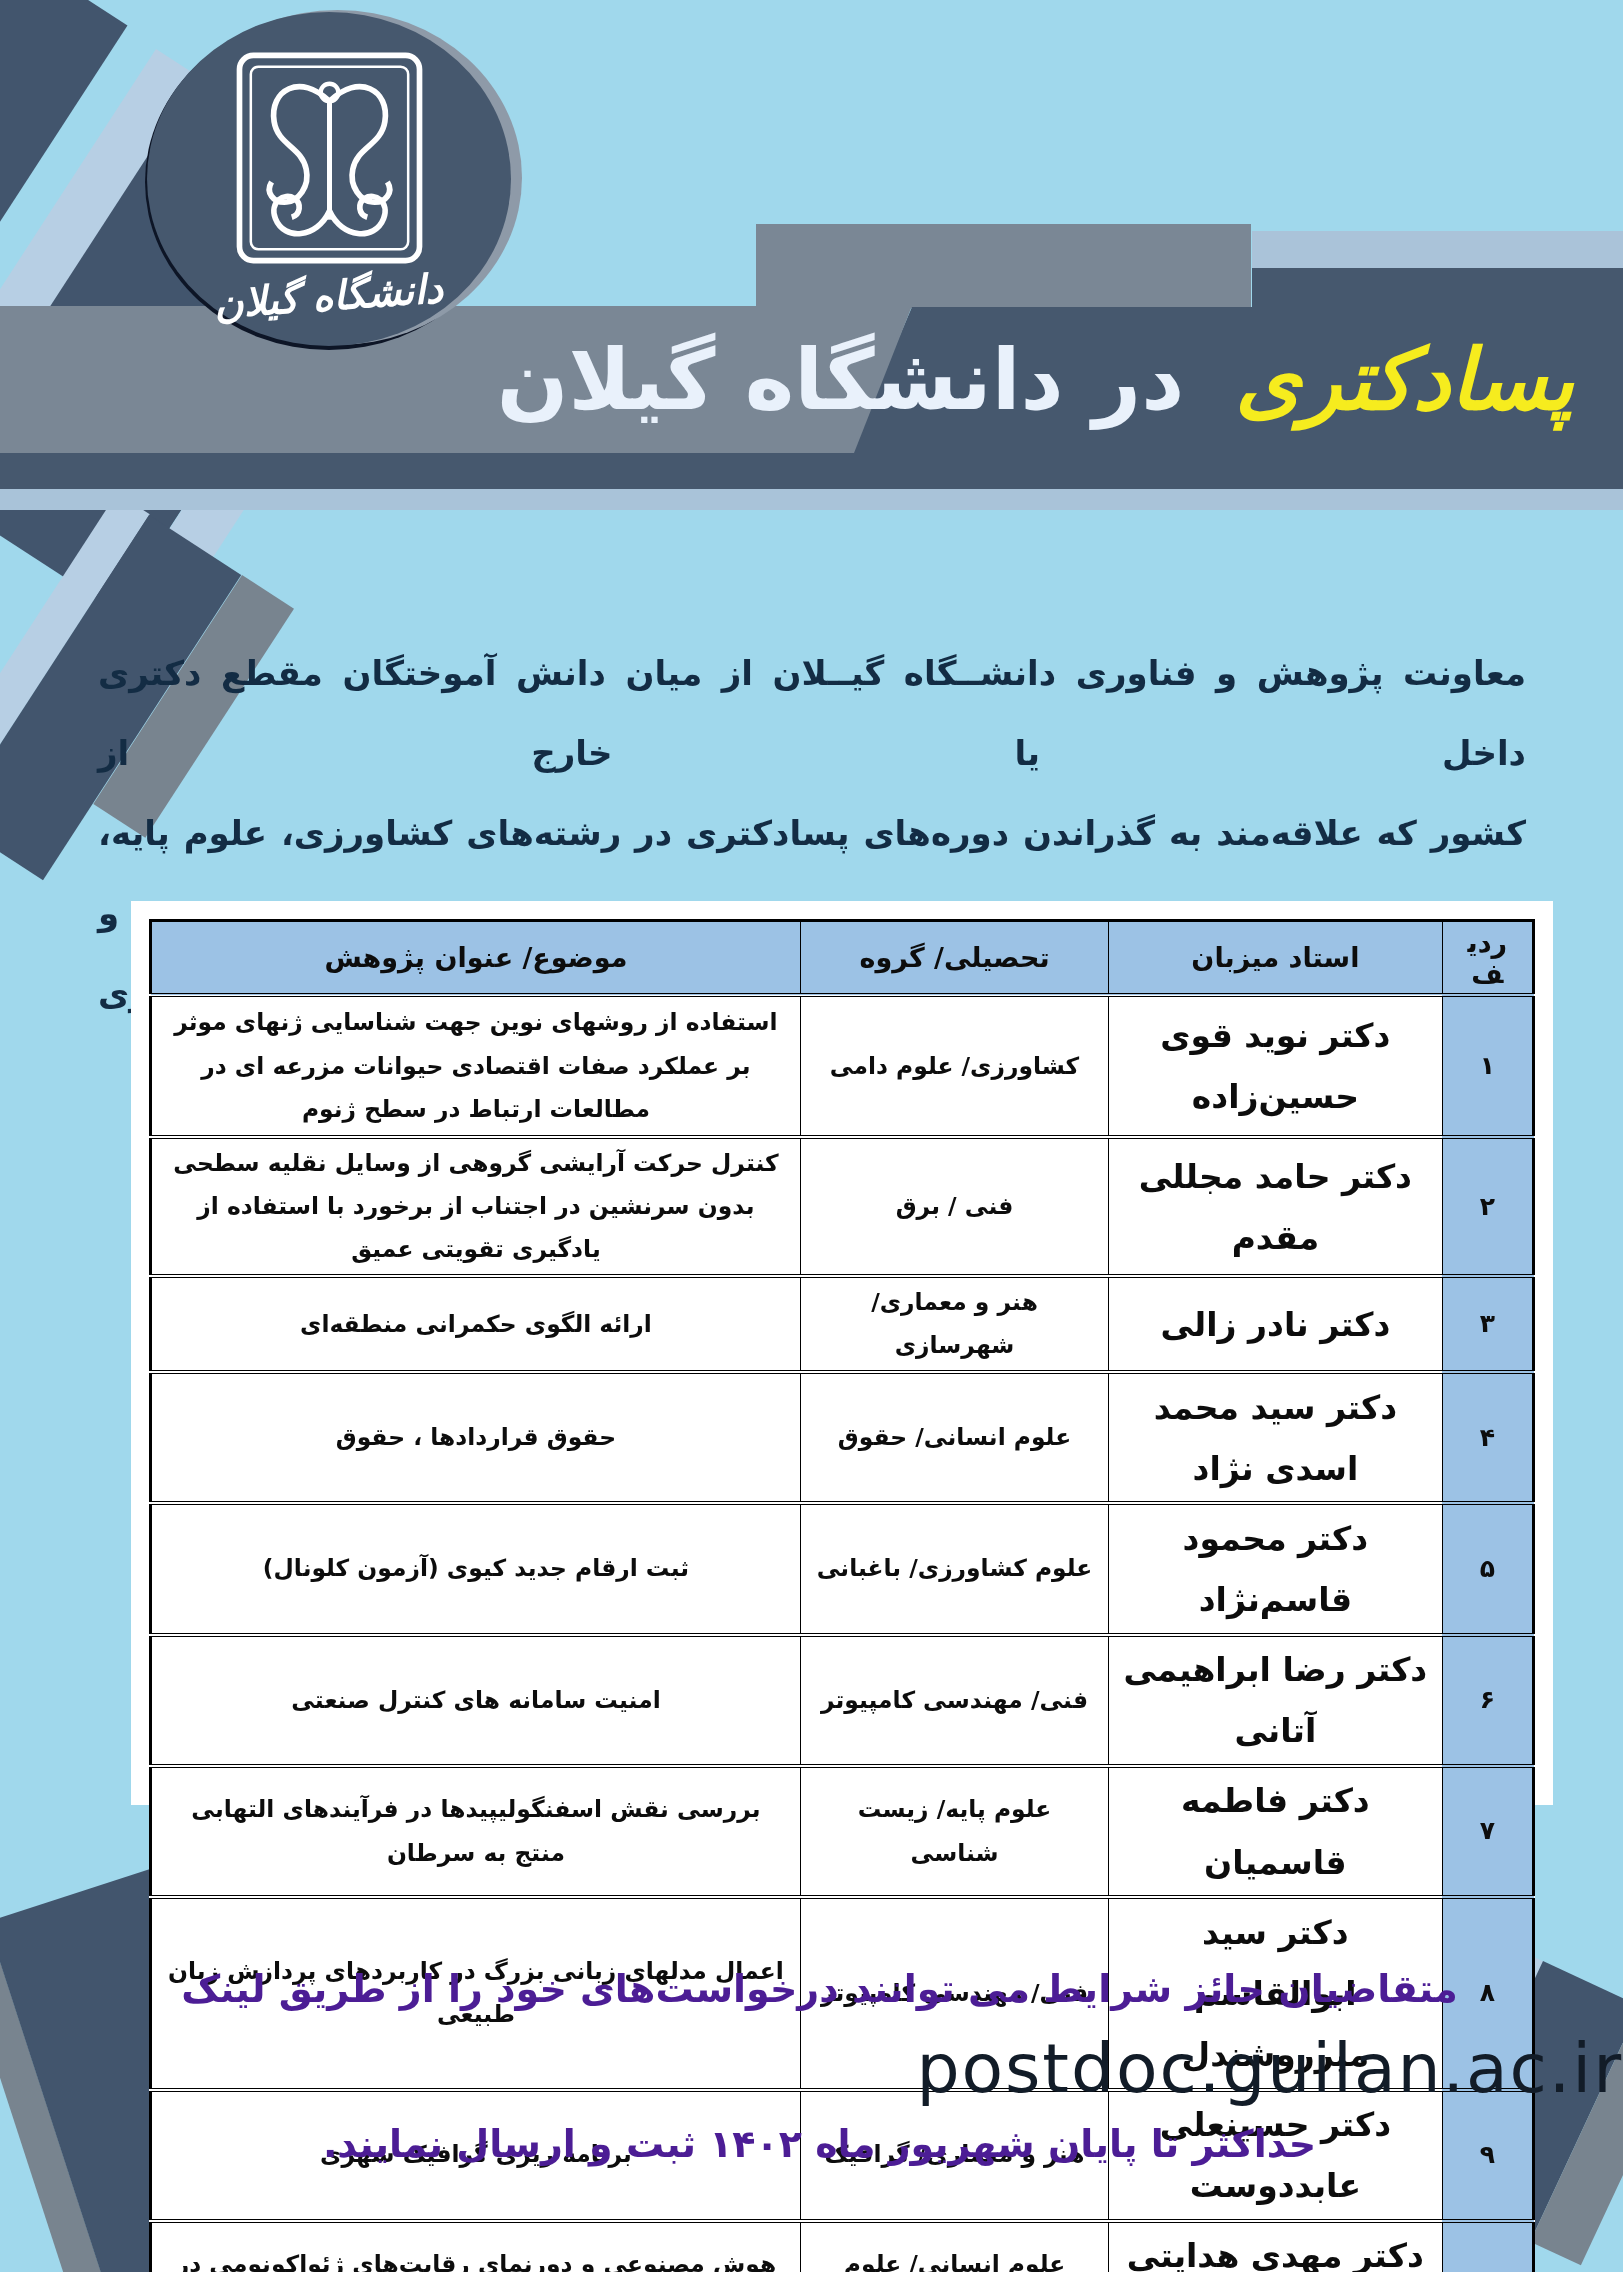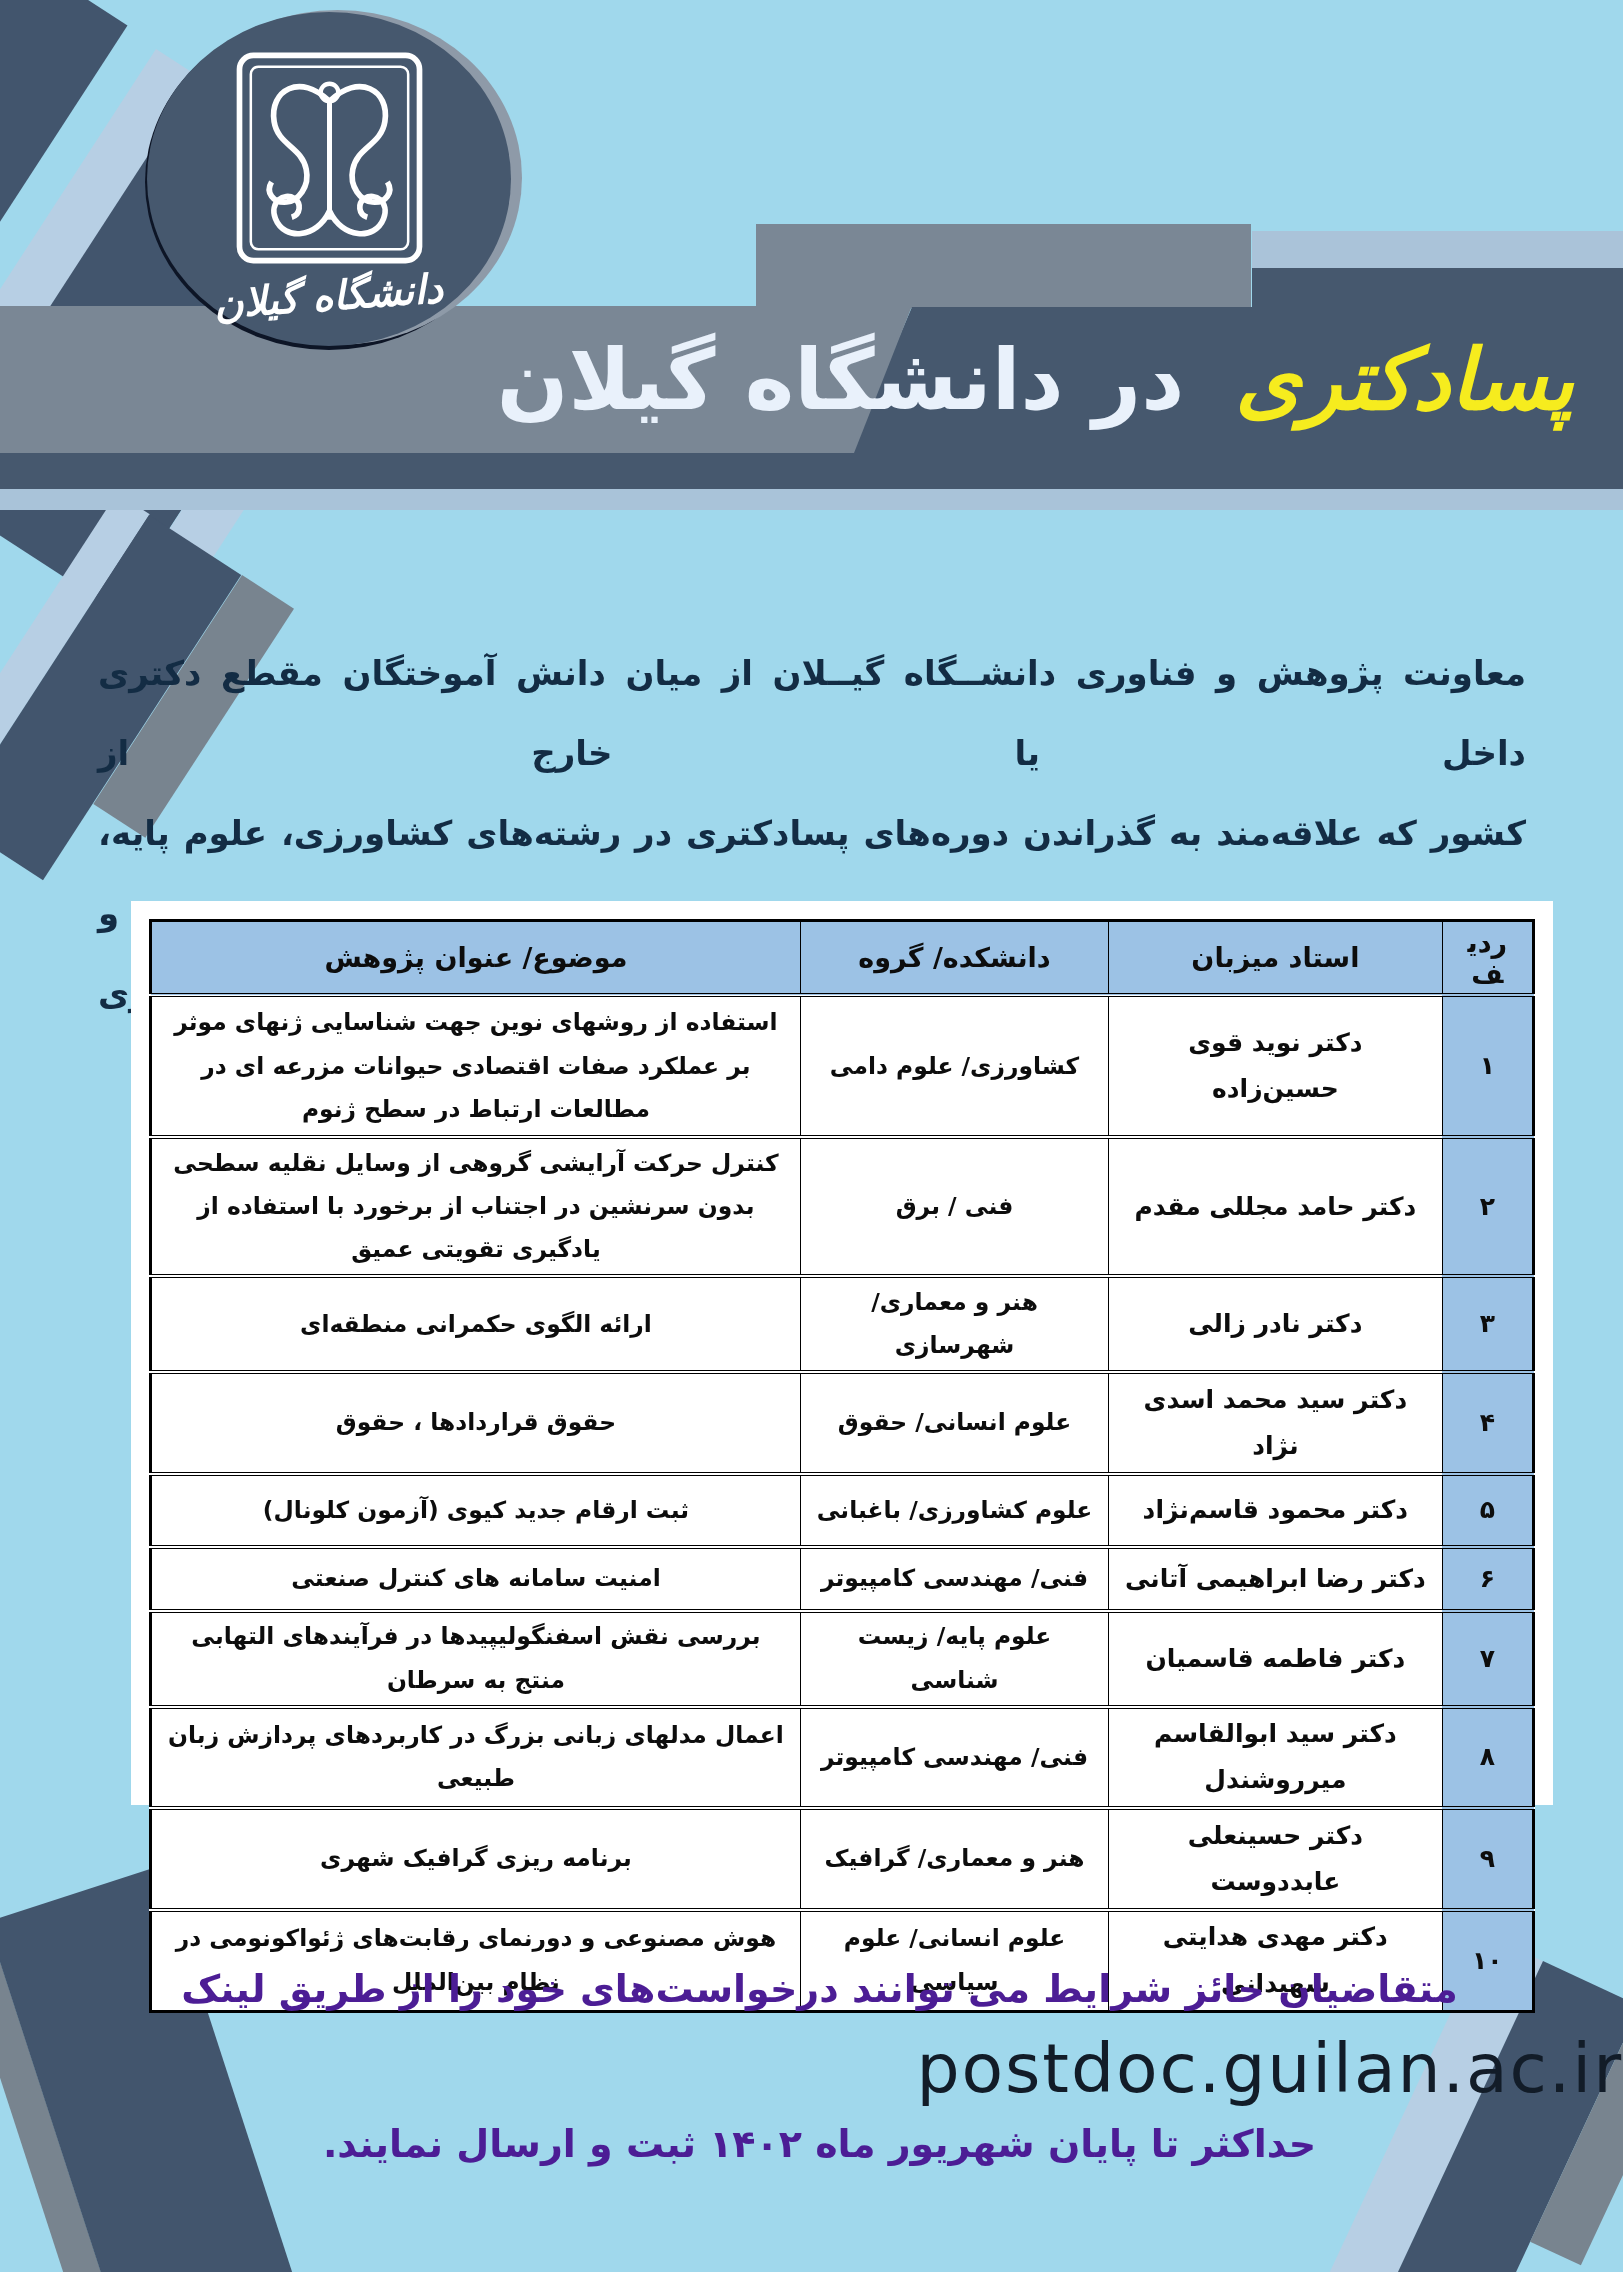--- a/index.html
+++ b/index.html
@@ -63,21 +63,21 @@
   table.roster th,table.roster td{
     border-left:1.3px solid #000;border-right:1.3px solid #000;
     text-align:center;vertical-align:middle;padding:2.6px 11.7px;
     font-weight:700;word-wrap:break-word;
   }
   table.roster{border:3.2px solid #000;}
   table.roster thead th{background:#9cc2e5;font-size:27px;height:66px;border-bottom:2.6px solid #000;}
   table.roster tbody tr{border-top:4.5px double #000;}
   table.roster tbody td{font-size:23.4px;line-height:1.85;}
   table.roster td.no{background:#9cc2e5;font-size:25px;}
-  table.roster td.prof{font-size:25px;}
+  table.roster td.prof{font-size:33px;}
   .col-no{width:91px;}.col-prof{width:332px;}.col-dept{width:307px;}.col-topic{width:647px;}
   tr.r0{height:142px;}tr.r1{height:95px;}tr.r2{height:78px;}tr.r3{height:62px;}tr.r4{height:73px;}
   tr.r5{height:64px;}tr.r6{height:74px;}tr.r7{height:77px;}tr.r8{height:60px;}tr.r9{height:77px;}
   
   .foot-line{position:absolute;left:8px;width:1623px;text-align:center;direction:rtl;
     color:#4c1d95;font-weight:700;font-size:38px;}
   .foot-1{top:1967px;}
   .foot-link{
     position:absolute;left:0;width:1623px;top:2029px;text-align:right;
     color:#121c28;font-weight:400;font-size:68px;letter-spacing:1.9px;direction:ltr;
@@ -156,21 +156,21 @@
       <colgroup>
         <col class="col-no">
           <col class="col-prof">
           <col class="col-dept">
           <col class="col-topic">
       </colgroup>
       <thead>
         <tr>
           <th>ردیف</th>
           <th>استاد میزبان</th>
-          <th>دانشکده/ گروه</th>
+          <th>تحصیلی/ گروه</th>
           <th>موضوع/ عنوان پژوهش</th>
         </tr>
       </thead>
       <tbody>
         <tr class="r0">
           <td class="no">۱</td>
           <td class="prof">دکتر نوید قوی حسین‌زاده</td>
           <td>کشاورزی/ علوم دامی</td>
           <td>استفاده از روشهای نوین جهت شناسایی ژنهای موثر بر عملکرد صفات اقتصادی حیوانات مزرعه ای در مطالعات ارتباط در سطح ژنوم</td>
         </tr>

